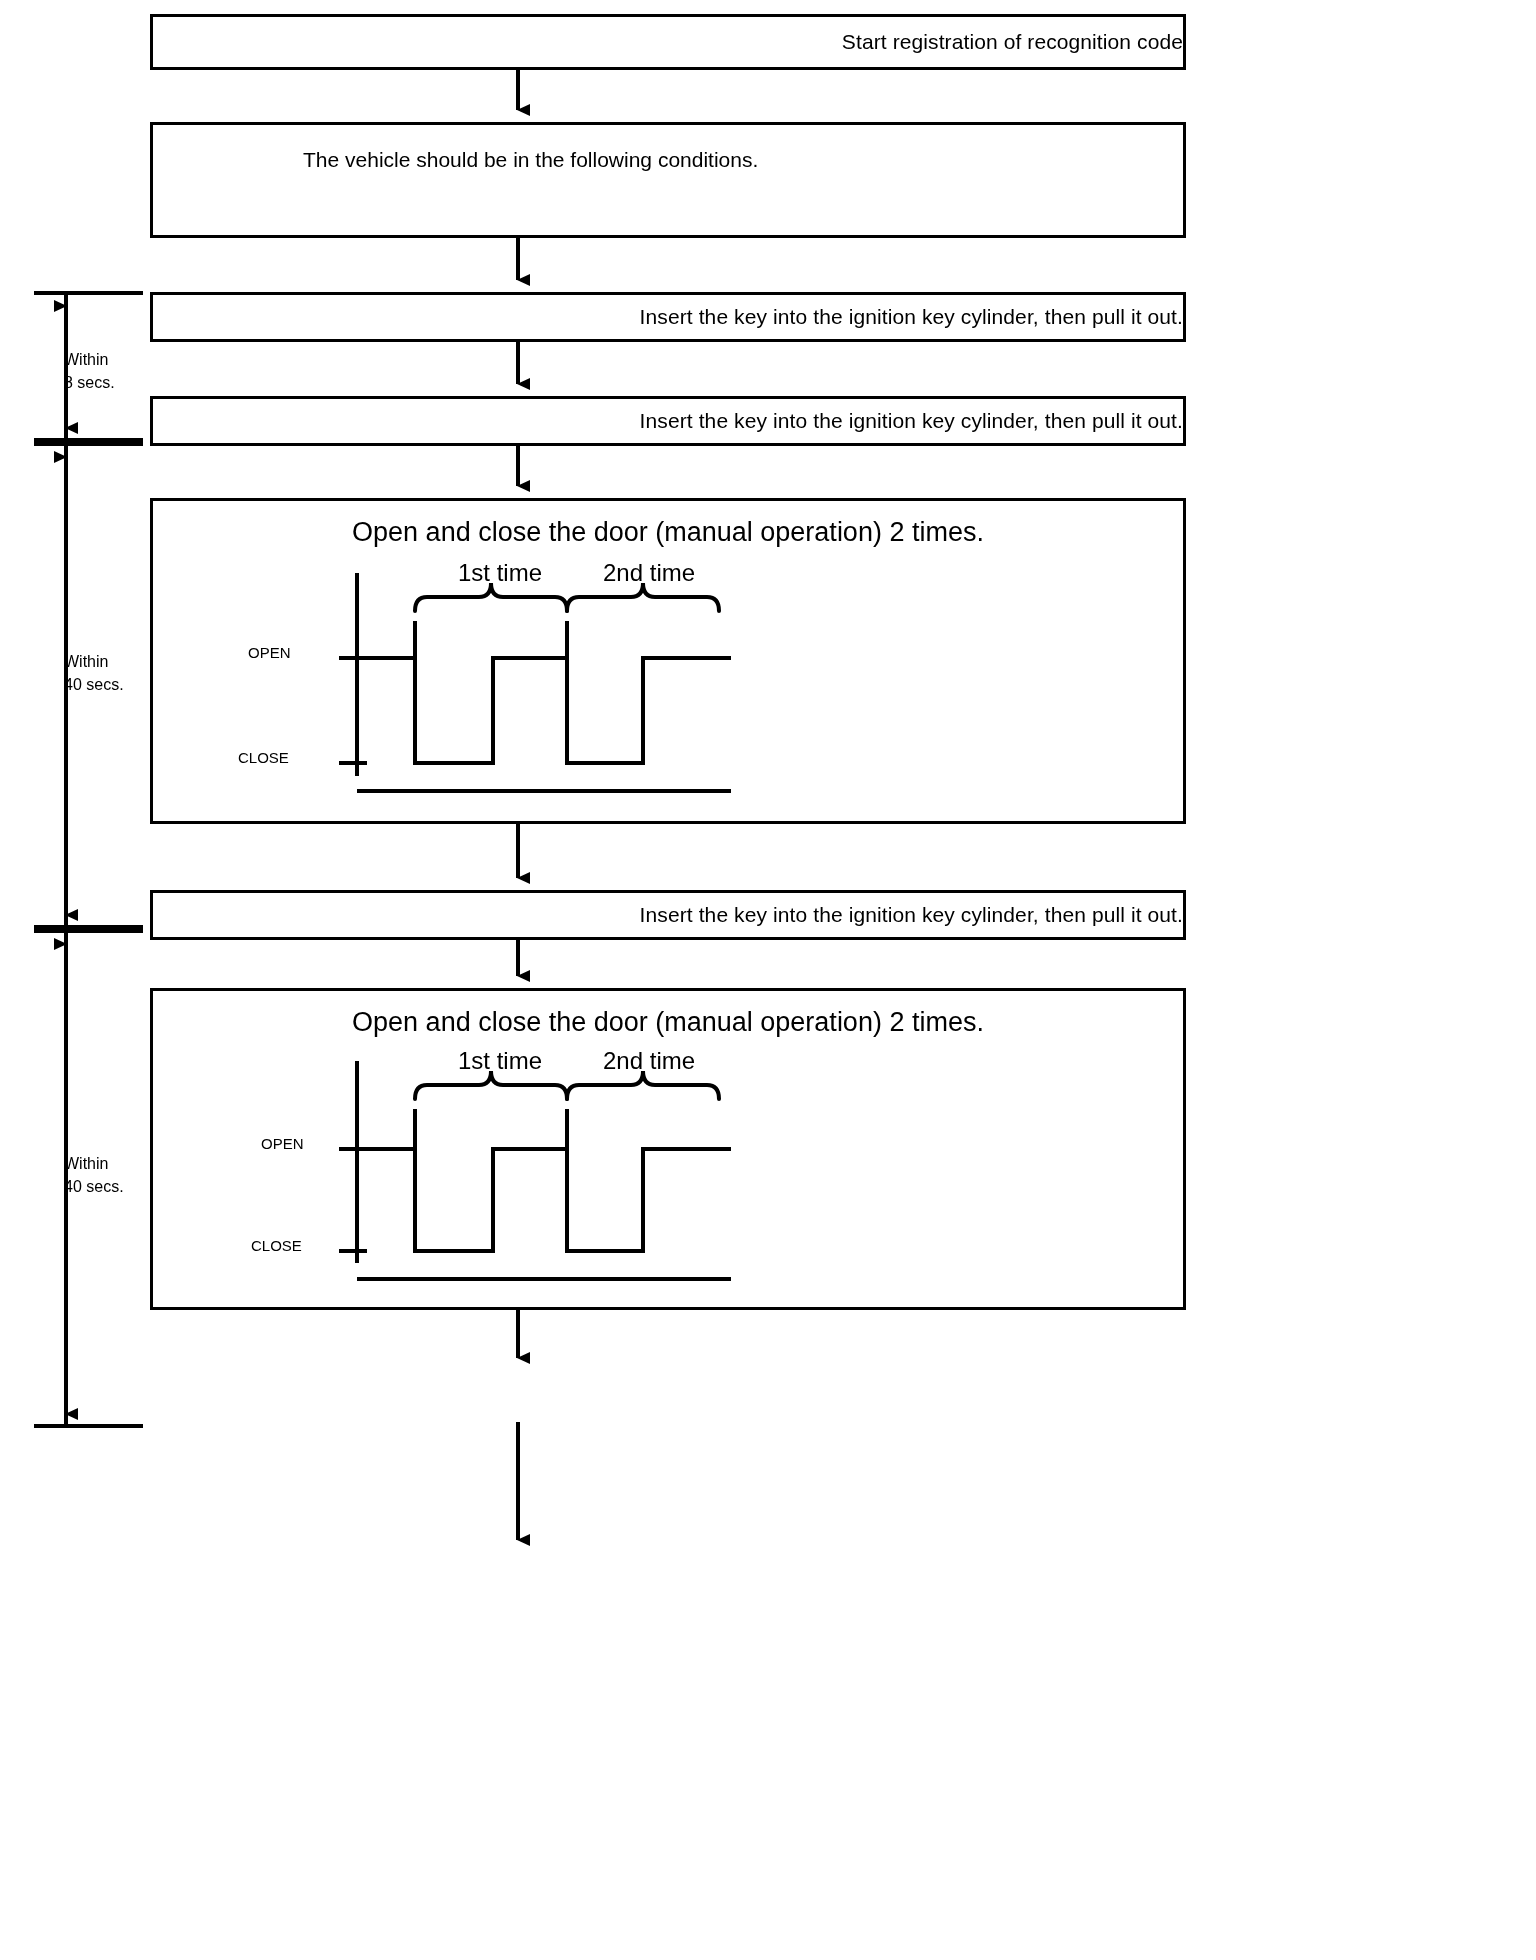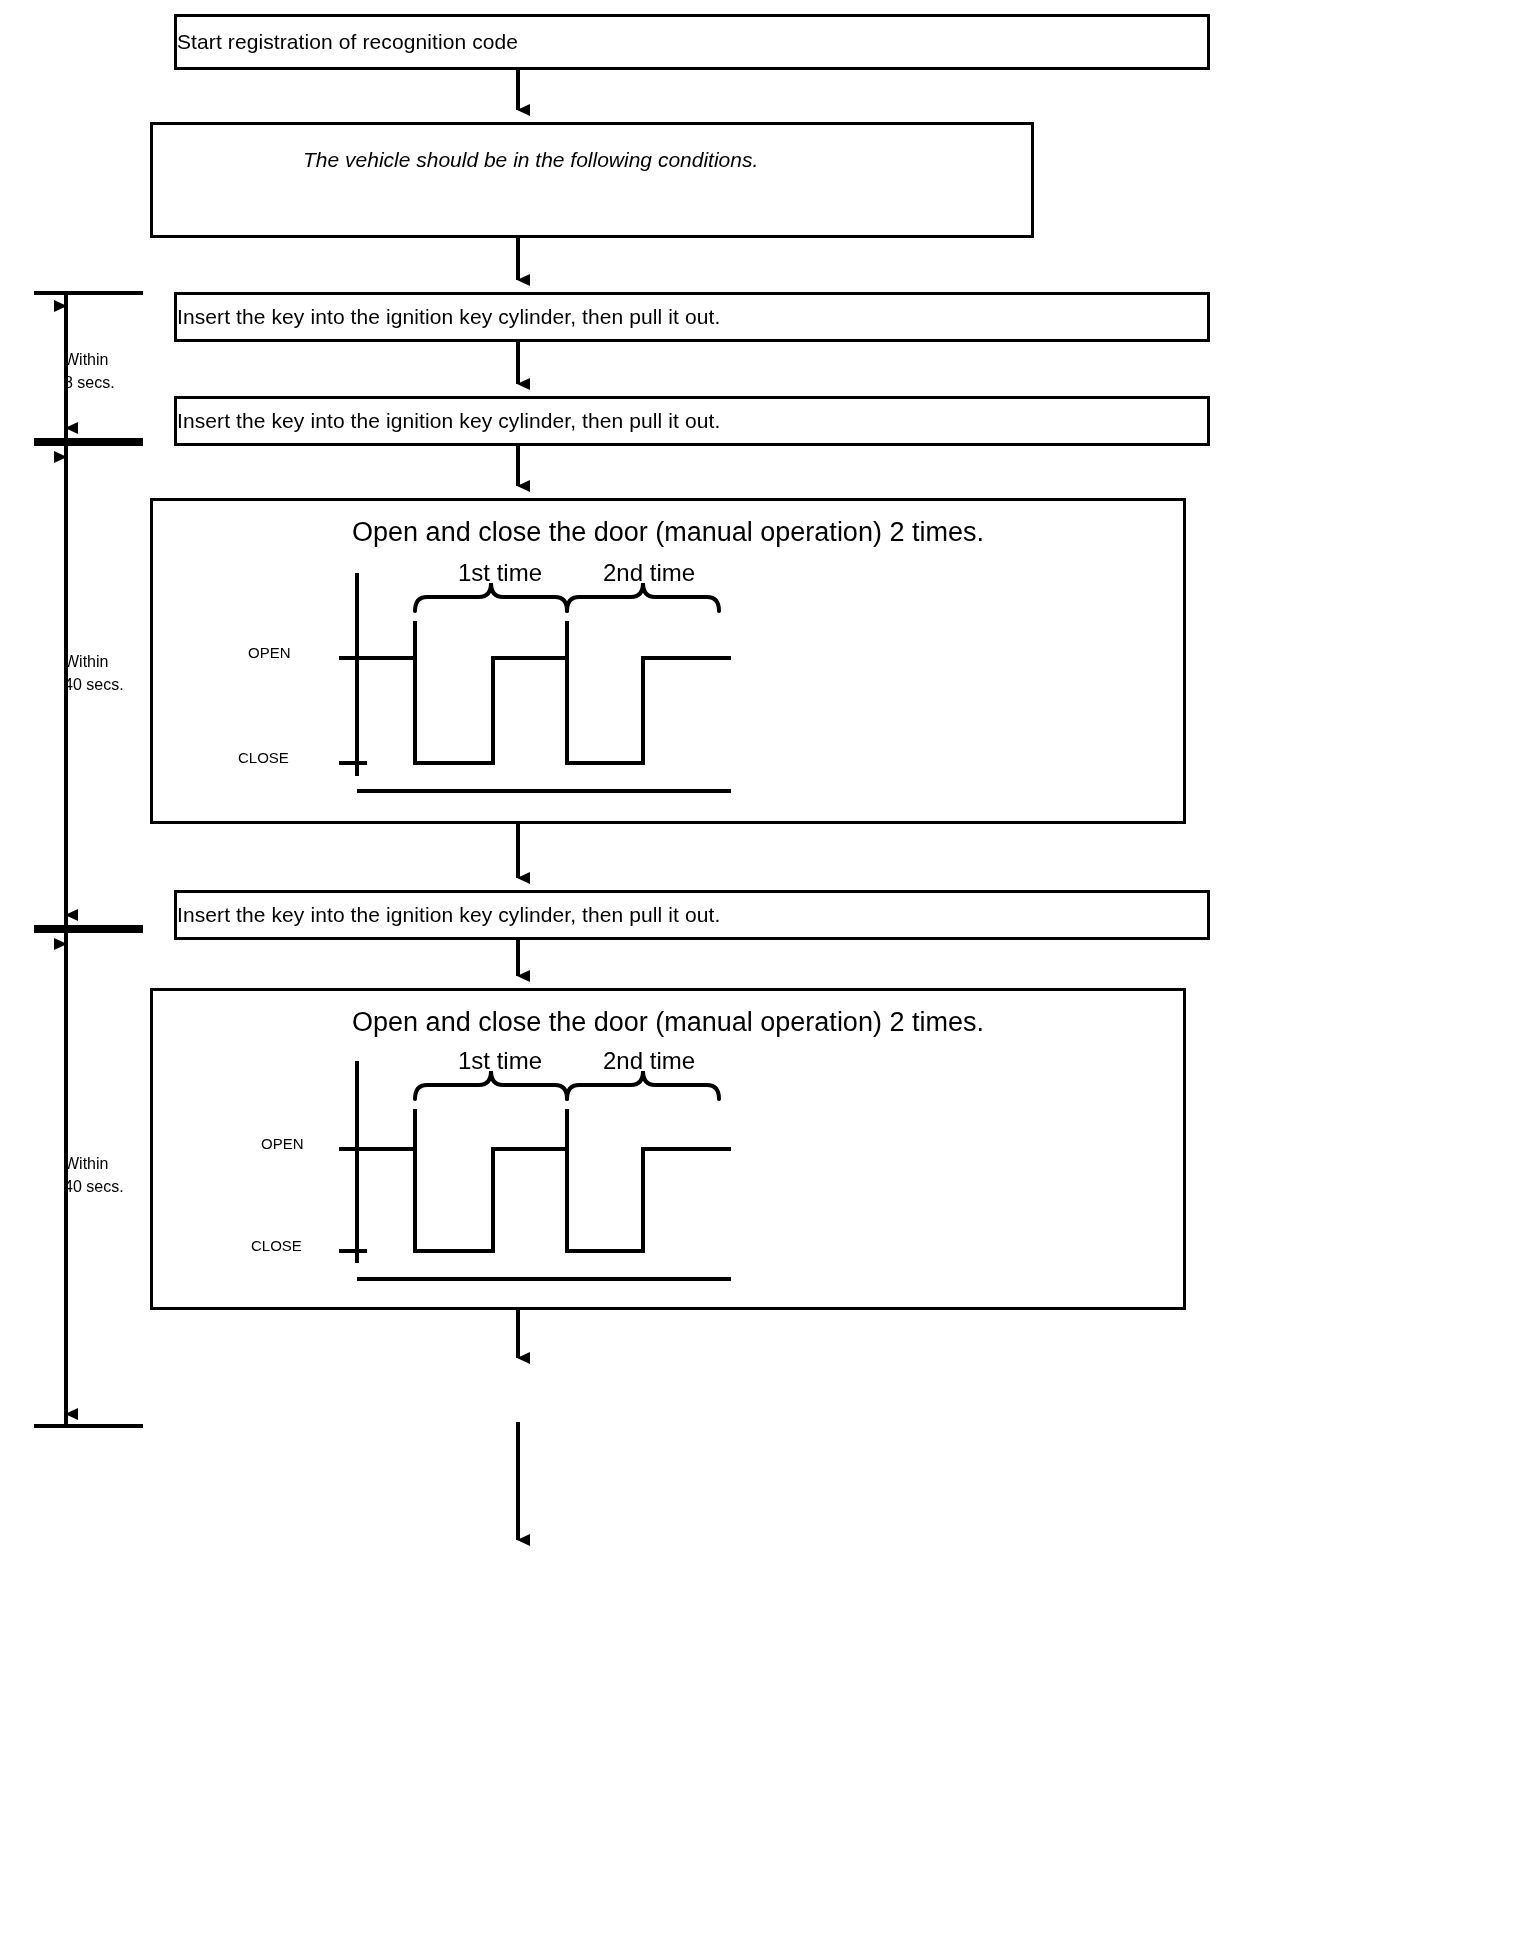--- a/index.html
+++ b/index.html
@@ -13,22 +13,21 @@
   #stage{position:absolute;left:0;top:0;width:1536px;height:1960px;}
 
   
   .pbox{
     position:absolute;
     border:3px solid #000;
     background:#fff;
     box-sizing:border-box;
     display:flex;
     align-items:center;
-    justify-content:flex-start;
-    margin-left:24px;
+    justify-content:flex-end;
   }
   .pbox .ptext{
     font-size:21px;
     line-height:1.45;
     letter-spacing:.1px;
     text-align:center;
     white-space:nowrap;
   }
 
   
@@ -89,21 +88,21 @@
 </style>
 </head>
 <body>
 
 <div id="stage">
 
   <div class="pbox" style="left:150px;top:14px;width:1036px;height:56px;">
     <span class="ptext">Start registration of recognition code</span>
   </div>
 
-  <div class="condbox" style="left:150px;top:122px;width:884px;height:116px;font-style:italic;">
+  <div class="condbox" style="left:150px;top:122px;width:1036px;height:116px;">
     <div class="cond-inner">
       <span>The vehicle should be in the following conditions.</span>
     </div>
   </div>
 
   <div class="pbox" style="left:150px;top:292px;width:1036px;height:50px;">
     <span class="ptext">Insert the key into the ignition key cylinder, then pull it out.</span>
   </div>
 
   <div class="pbox" style="left:150px;top:396px;width:1036px;height:50px;">

